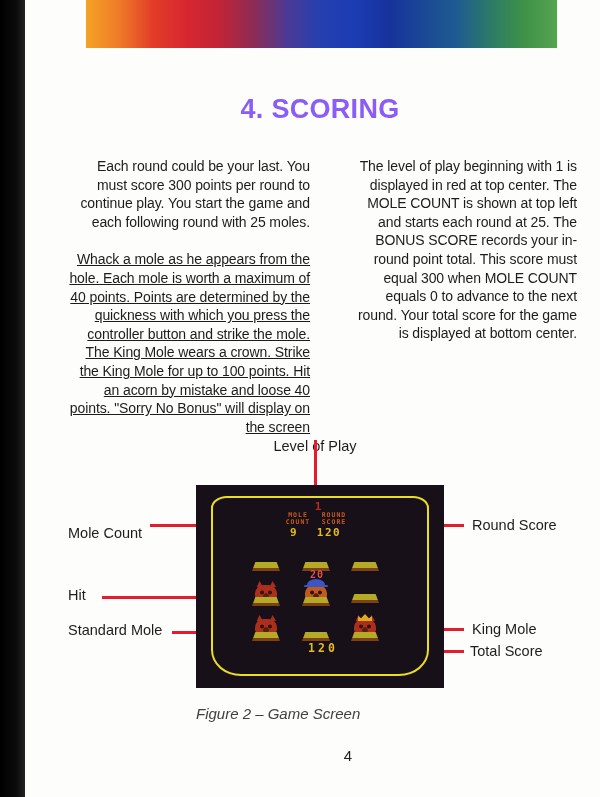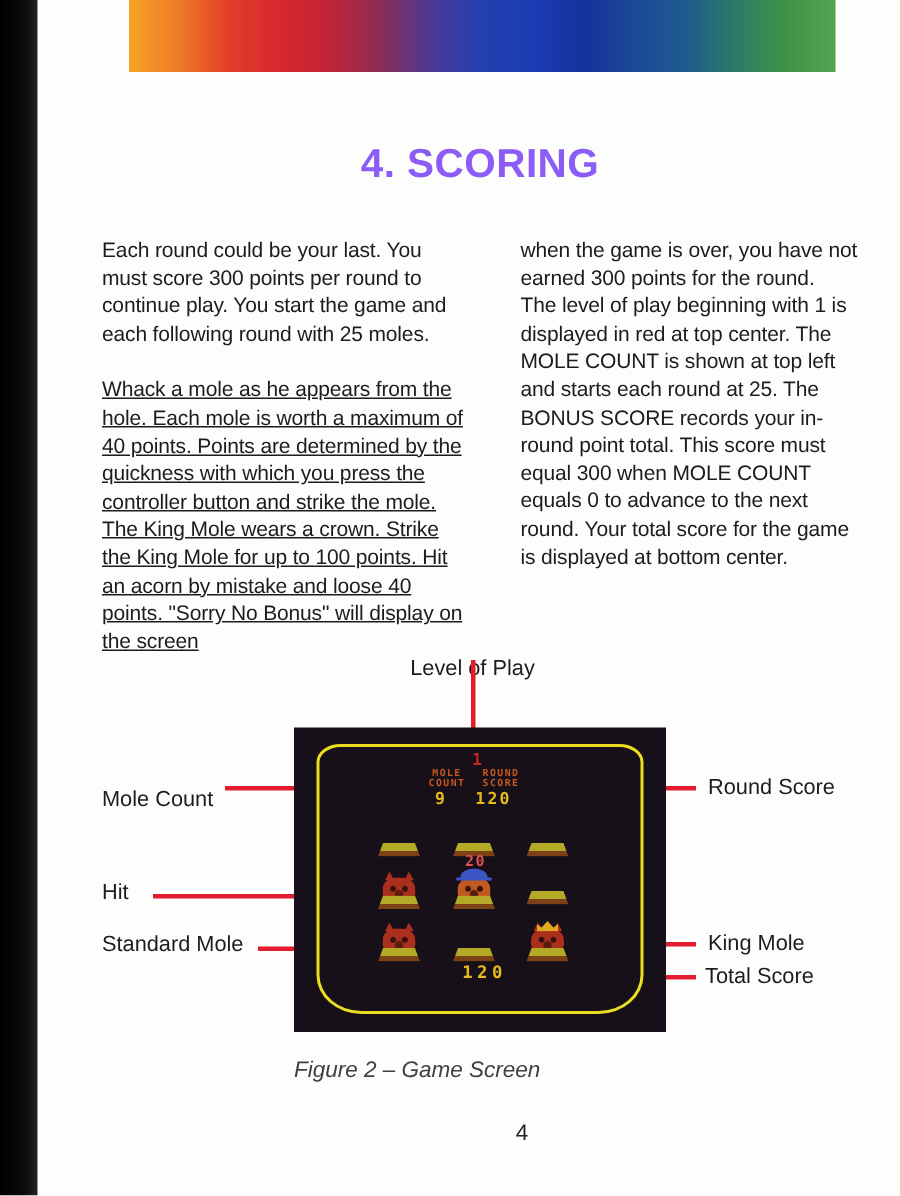--- a/index.html
+++ b/index.html
@@ -11,21 +11,21 @@
 
   
   .spine-bar { left:0; top:0; width:25px; height:797px;
     background:linear-gradient(90deg,#000 0%,#0b0b0b 65%,#222 100%); }
   .rainbow-bar { left:86px; top:0; width:471px; height:48px; }
 
   .page-title { left:70px; top:94px; width:500px; text-align:center;
     font-size:27px; font-weight:bold; letter-spacing:.3px; color:#8b5cf6; }
 
   .col { font-size:14px; line-height:18.6px; letter-spacing:-.1px; color:#1c1c1c; }
-  .col p { margin:0; }
+  .col p { margin:0;text-align:right; }
   .col-left  { left:68px;  top:157px; width:242px; }
   .col-right { left:347px; top:157px; width:230px; }
   .col .para-gap { margin-top:19px;text-decoration:underline; }
   .col .head-gap { margin-top:12px; }
 
   
   .callout-label { font-size:14.5px; color:#1d1d1d; white-space:nowrap; }
   .aline   { height:3px; background:var(--arrow-red,#e41c30); }
   .aline-v { width:3px;  background:var(--arrow-red,#e41c30); }
   .ahead-r { width:0; height:0; border-top:8px solid transparent;
@@ -93,21 +93,20 @@
 <div class="abs rainbow-bar" style="background: linear-gradient(90deg, rgb(244, 163, 37), rgb(239, 122, 40), rgb(226, 60, 40), rgb(214, 39, 48), rgb(192, 36, 55), rgb(140, 44, 86), rgb(74, 58, 150), rgb(36, 64, 176), rgb(28, 60, 180), rgb(22, 50, 156), rgb(26, 72, 150), rgb(30, 90, 144), rgb(44, 122, 104), rgb(62, 145, 72), rgb(85, 164, 80));"></div>
 
 <div class="abs page-title">4. SCORING</div>
 
 <div class="abs col col-left">
   <p>Each round could be your last. You must score 300 points per round to continue play. You start the game and each following round with 25 moles.</p>
   <p class="para-gap">Whack a mole as he appears from the hole. Each mole is worth a maximum of 40 points. Points are determined by the quickness with which you press the controller button and strike the mole. The King Mole wears a crown. Strike the King Mole for up to 100 points. Hit an acorn by mistake and loose 40 points. "Sorry No Bonus" will display on the screen</p>
 </div>
 
 <div class="abs col col-right">
-  <p>when the game is over, you have not earned 300 points for the round.</p>
   <p>The level of play beginning with 1 is displayed in red at top center. The MOLE COUNT is shown at top left and starts each round at 25. The BONUS SCORE records your in-round point total. This score must equal 300 when MOLE COUNT equals 0 to advance to the next round. Your total score for the game is displayed at bottom center.</p>
 </div>
 
 <div class="abs callout-label" style="left:250px;top:438px;width:130px;text-align:center">Level of Play</div>
 <div class="abs callout-label" style="left:68px;top:525px">Mole Count</div>
 <div class="abs callout-label" style="left:472px;top:517px">Round Score</div>
 <div class="abs callout-label" style="left:68px;top:587px">Hit</div>
 <div class="abs callout-label" style="left:68px;top:622px">Standard Mole</div>
 <div class="abs callout-label" style="left:472px;top:621px">King Mole</div>
 <div class="abs callout-label" style="left:470px;top:643px">Total Score</div>

